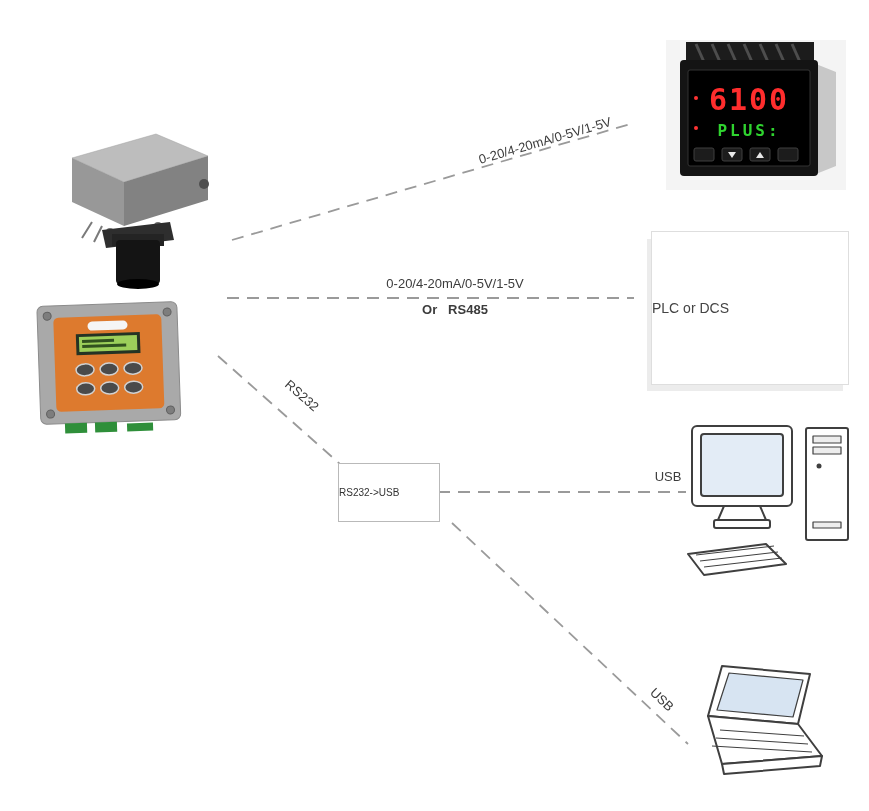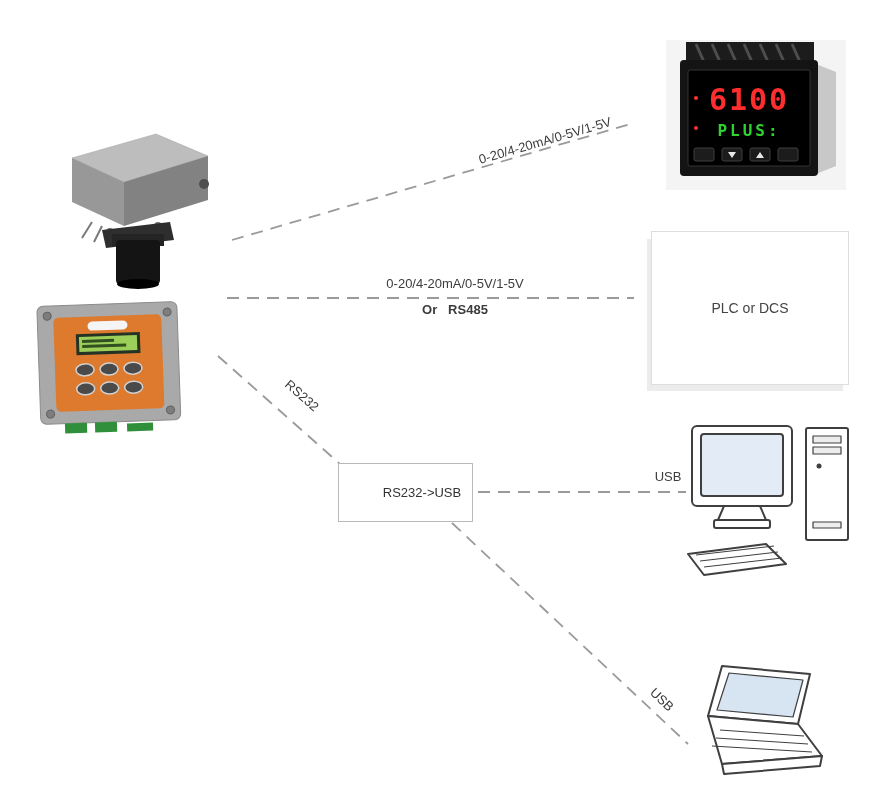--- a/index.html
+++ b/index.html
@@ -23,33 +23,33 @@
   .lbl-analog-meter{left:440px;top:133px;width:210px;transform:rotate(-16.3deg);}
   .lbl-analog-plc{left:350px;top:276px;width:210px;}
   .lbl-or-rs485{left:390px;top:302px;width:130px;font-weight:bold;}
   .lbl-rs232{left:272px;top:388px;width:60px;transform:rotate(41deg);}
   .lbl-usb-pc{left:648px;top:469px;width:40px;}
   .lbl-usb-laptop{left:642px;top:692px;width:40px;transform:rotate(44deg);}
 
   .node-box{
     position:absolute;z-index:2;
     background:#ffffff;
-    display:flex;align-items:center;justify-content:center;
+    display:flex;align-items:center;
     color:#444;
   }
   .plc-box{
     left:651px;top:231px;width:196px;height:152px;
     border:1px solid #dedede;
     box-shadow:-5px 7px 0 -1px #ececec;
     font-size:14px;
   }
   .converter-box{
     left:338px;top:463px;width:100px;height:57px;
     border:1px solid #b9b9b9;
-    font-size:13px;color:#333;padding-left:33px;
+    font-size:10px;color:#333;
   }
 </style>
 </head>
 <body>
 
 <div class="canvas">
 
   <svg class="wires" width="869" height="811">
     <path class="wire" d="M232,240 L634,123"></path>
     <path class="wire" d="M227,298 L634,298"></path>

